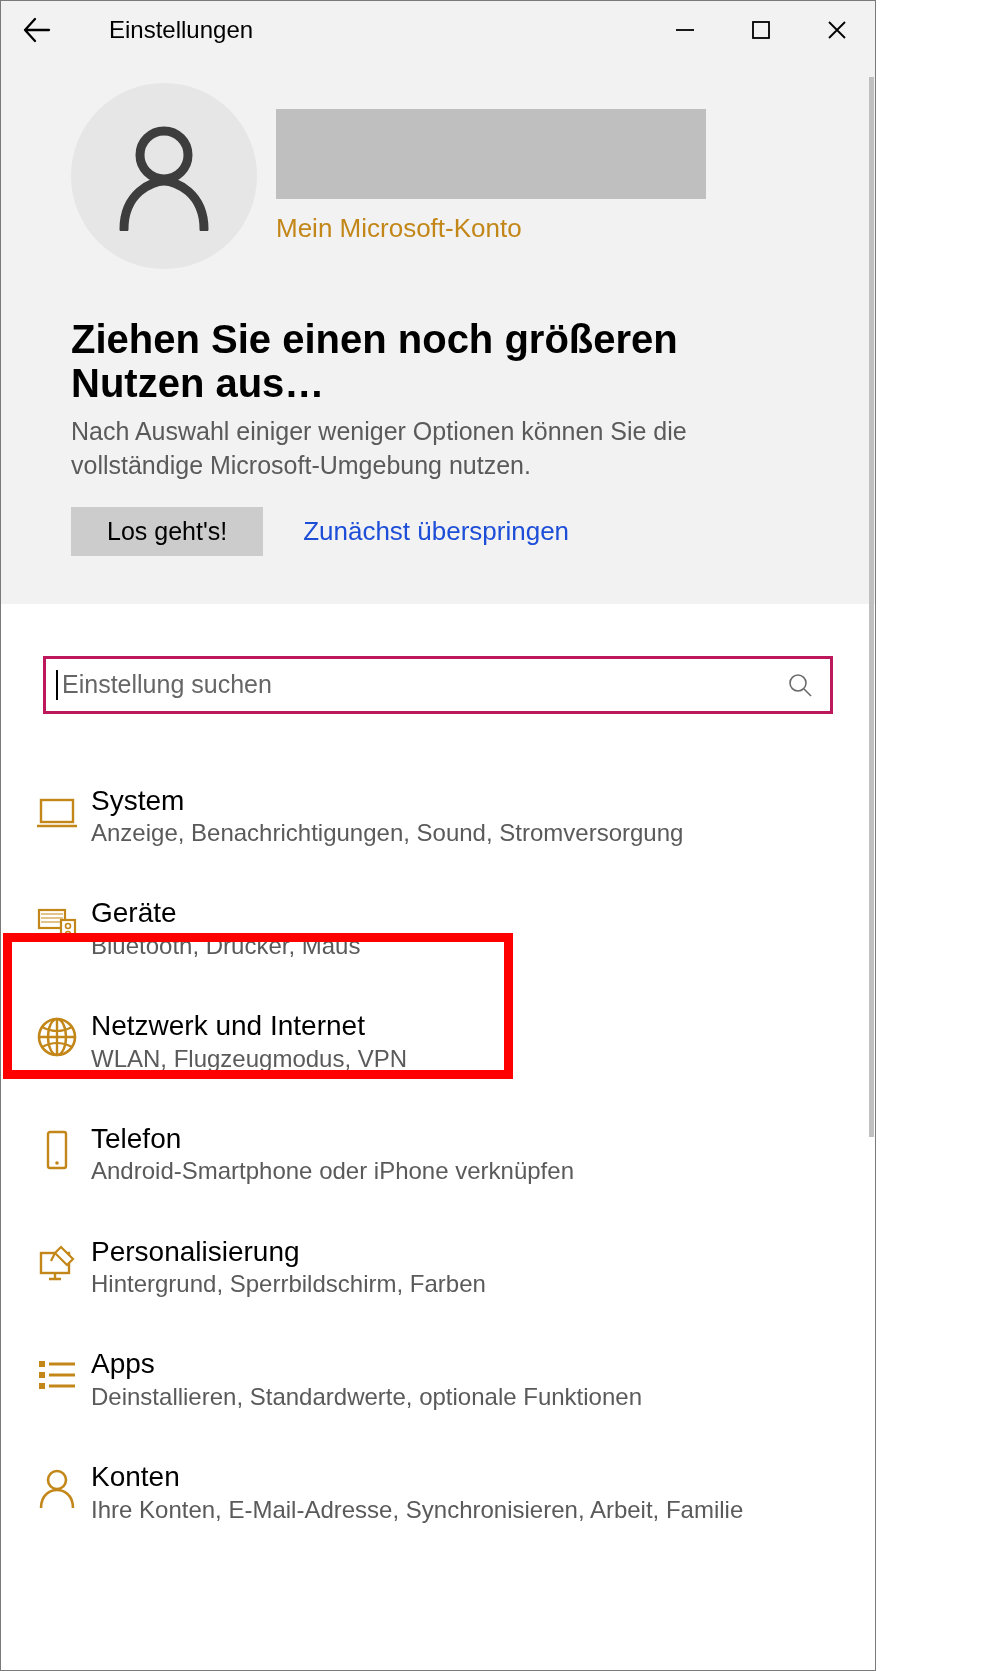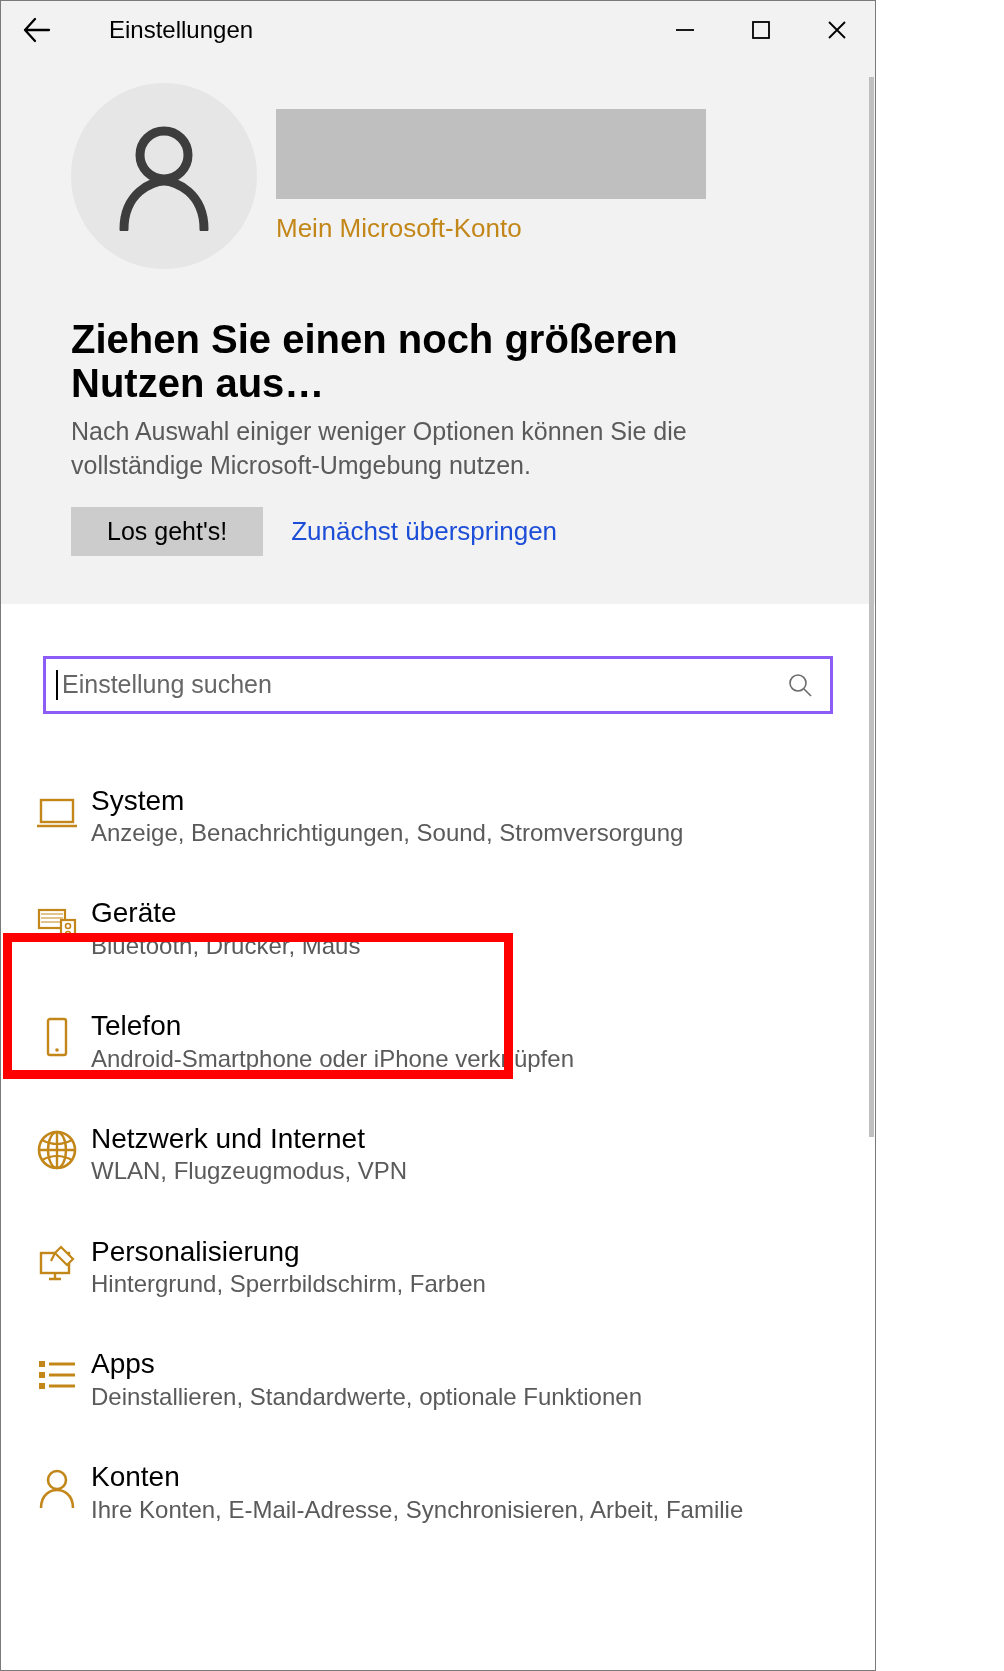--- a/index.html
+++ b/index.html
@@ -103,42 +103,42 @@
   .banner-sub {
     margin-top: 10px;
     font-size: 25px;
     color: #5a5a5a;
     line-height: 1.35;
   }
   .banner-actions {
     margin-top: 24px;
     display: flex;
     align-items: center;
-    gap: 28px;
+    gap: 40px;
   }
   .btn-go {
     background: #cccccc;
     border: none;
     font-size: 25px;
     padding: 10px 36px;
     color: #000;
   }
   .skip-link {
     color: #1d4ed8;
     font-size: 26px;
   }
   
   .search-wrap {
     padding: 52px 42px 0 42px;
     background: #fff;
   }
   .search {
     width: 100%;
     height: 58px;
-    border: 3px solid #8b5cf6;
+    border: 3px solid #be185d;
     display: flex;
     align-items: center;
     padding: 0 16px 0 10px;
   }
   .search .caret {
     width: 2px;
     height: 30px;
     background: #000;
     margin-right: 4px;
   }
@@ -302,48 +302,48 @@
       </div>
       <div class="texts">
         <div class="t">Geräte</div>
         <div class="d">Bluetooth, Drucker, Maus</div>
       </div>
     </div>
 
     <div class="cat">
       <div class="ico">
         <svg width="44" height="44" viewBox="0 0 44 44">
-          <rect x="13" y="4" width="18" height="36" rx="2" stroke="#c38719" stroke-width="2.4" fill="none"></rect>
-          <circle cx="22" cy="35" r="1.8" fill="#c38719"></circle>
-        </svg>
-      </div>
-      <div class="texts">
-        <div class="t">Telefon</div>
-        <div class="d">Android-Smartphone oder iPhone verknüpfen</div>
-      </div>
-    </div>
-
-    <div class="cat">
-      <div class="ico">
-        <svg width="44" height="44" viewBox="0 0 44 44">
           <circle cx="22" cy="22" r="18" stroke="#c38719" stroke-width="2.6" fill="none"></circle>
           <path d="M4 22 H40 M22 4 V40" stroke="#c38719" stroke-width="2.4"></path>
           <ellipse cx="22" cy="22" rx="9" ry="18" stroke="#c38719" stroke-width="2.4" fill="none"></ellipse>
           <path d="M7 12 Q22 20 37 12 M7 32 Q22 24 37 32" stroke="#c38719" stroke-width="2.2" fill="none"></path>
         </svg>
       </div>
       <div class="texts">
         <div class="t">Netzwerk und Internet</div>
         <div class="d">WLAN, Flugzeugmodus, VPN</div>
       </div>
     </div>
 
     <div class="cat">
       <div class="ico">
         <svg width="44" height="44" viewBox="0 0 44 44">
+          <rect x="13" y="4" width="18" height="36" rx="2" stroke="#c38719" stroke-width="2.4" fill="none"></rect>
+          <circle cx="22" cy="35" r="1.8" fill="#c38719"></circle>
+        </svg>
+      </div>
+      <div class="texts">
+        <div class="t">Telefon</div>
+        <div class="d">Android-Smartphone oder iPhone verknüpfen</div>
+      </div>
+    </div>
+
+    <div class="cat">
+      <div class="ico">
+        <svg width="44" height="44" viewBox="0 0 44 44">
           <rect x="6" y="12" width="28" height="20" stroke="#c38719" stroke-width="2.4" fill="none"></rect>
           <path d="M14 38 H26 M20 32 V38" stroke="#c38719" stroke-width="2.4"></path>
           <path d="M26 6 L38 18 L32 24 L20 12 Z" stroke="#c38719" stroke-width="2.2" fill="#fff"></path>
           <path d="M20 12 L16 20" stroke="#c38719" stroke-width="2.2"></path>
         </svg>
       </div>
       <div class="texts">
         <div class="t">Personalisierung</div>
         <div class="d">Hintergrund, Sperrbildschirm, Farben</div>
       </div>

